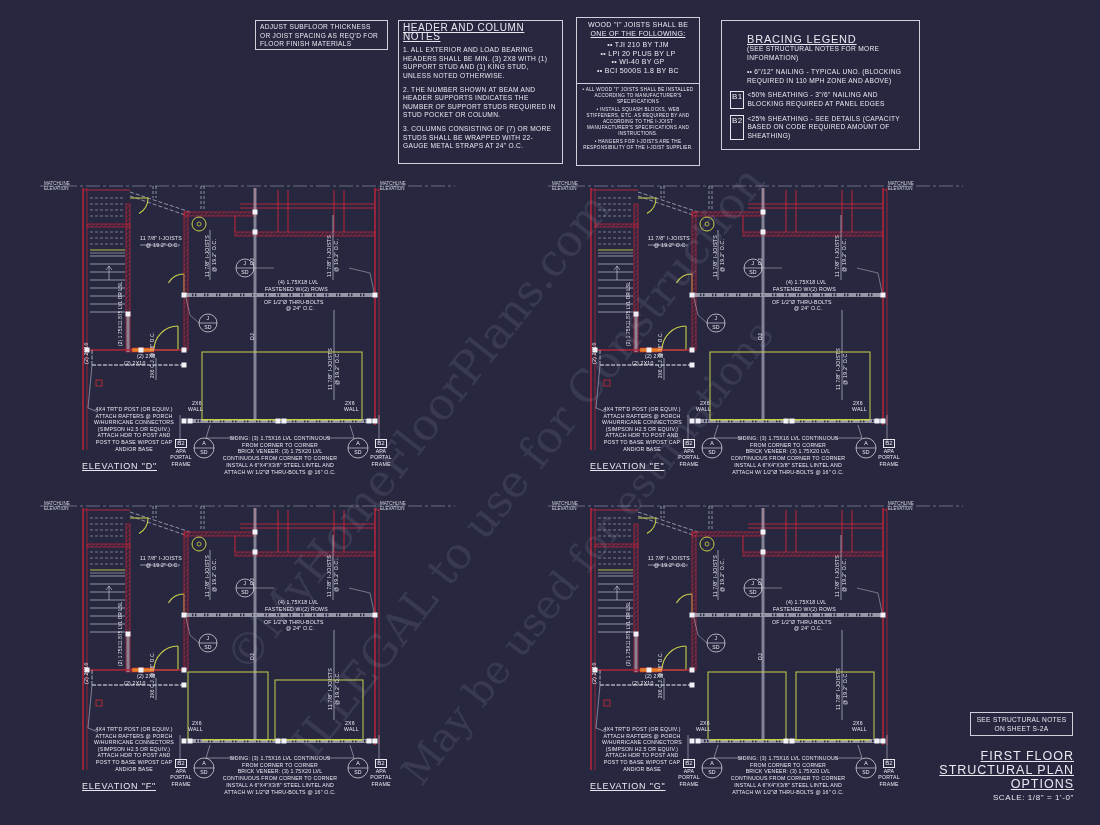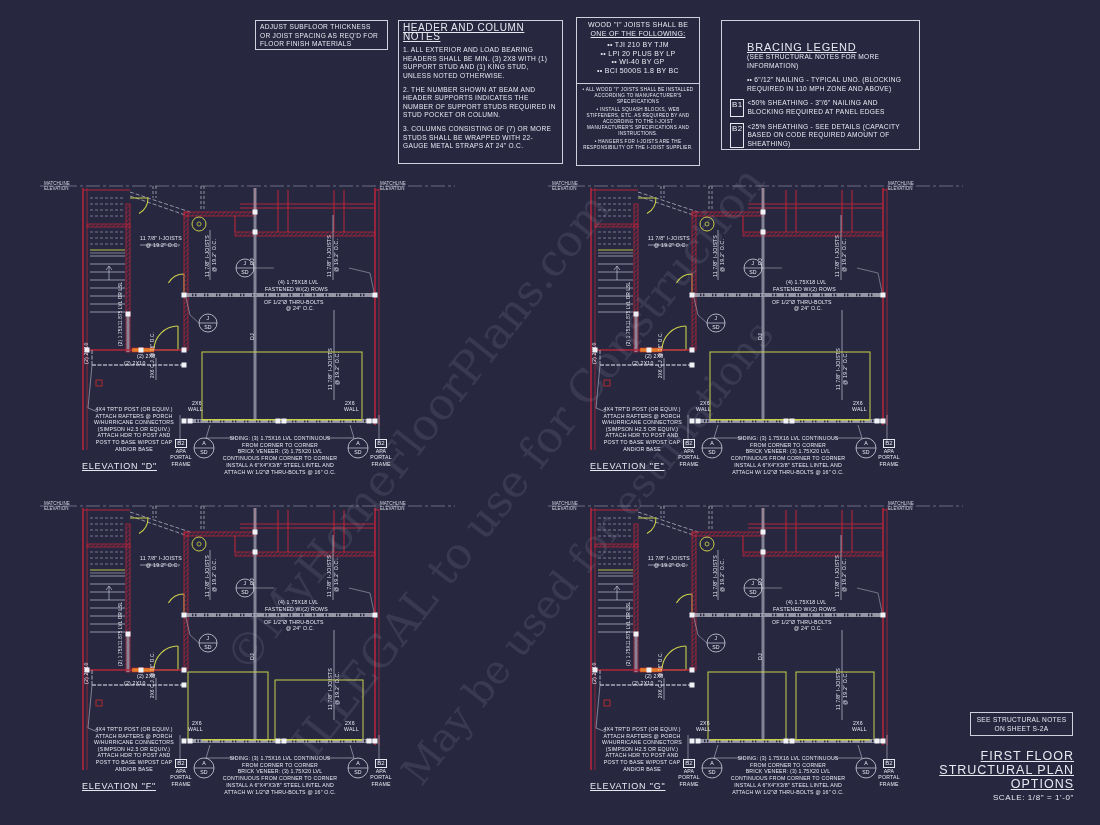--- a/index.html
+++ b/index.html
@@ -49,21 +49,21 @@
     <p style="font-size:7px;">•• WI-40 BY GP</p>
     <p style="font-size:7px;">•• BCI 5000s 1.8 BY BC</p>
   </div>
   <div style="padding:3px 3px;font-size:4.6px;line-height:6px;">
     <p style="margin-bottom:2px;">• ALL WOOD "I" JOISTS SHALL BE INSTALLED ACCORDING TO MANUFACTURER'S SPECIFICATIONS</p>
     <p style="margin-bottom:2px;">• INSTALL SQUASH BLOCKS, WEB STIFFENERS, ETC. AS REQUIRED BY AND ACCORDING TO THE I-JOIST MANUFACTURER'S SPECIFICATIONS AND INSTRUCTIONS.</p>
     <p>• HANGERS FOR I-JOISTS ARE THE RESPONSIBILITY OF THE I-JOIST SUPPLIER.</p>
   </div>
 </div>
 
-<div class="note-box" style="left:721px;top:20px;width:199px;height:130px;padding:20px 8px 3px 25px;">
+<div class="note-box" style="left:721px;top:20px;width:199px;height:130px;padding:12px 8px 3px 25px;">
   <p style="font-size:11px;line-height:12px;text-decoration:underline;letter-spacing:.8px;">BRACING LEGEND</p>
   <p style="margin-bottom:6px;">(SEE STRUCTURAL NOTES FOR MORE INFORMATION)</p>
   <p style="margin-bottom:6px;">•• 6"/12" NAILING - TYPICAL UNO. (BLOCKING REQUIRED IN 110 MPH ZONE AND ABOVE)</p>
   <div style="display:flex;margin-left:-17px;margin-bottom:6px;">
     <span class="b-tag">B1</span>
     <p>&lt;50% SHEATHING - 3"/6" NAILING AND BLOCKING REQUIRED AT PANEL EDGES</p>
   </div>
   <div style="display:flex;margin-left:-17px;">
     <span class="b-tag">B2</span>
     <p>&lt;25% SHEATHING - SEE DETAILS (CAPACITY BASED ON CODE REQUIRED AMOUNT OF SHEATHING)</p>

